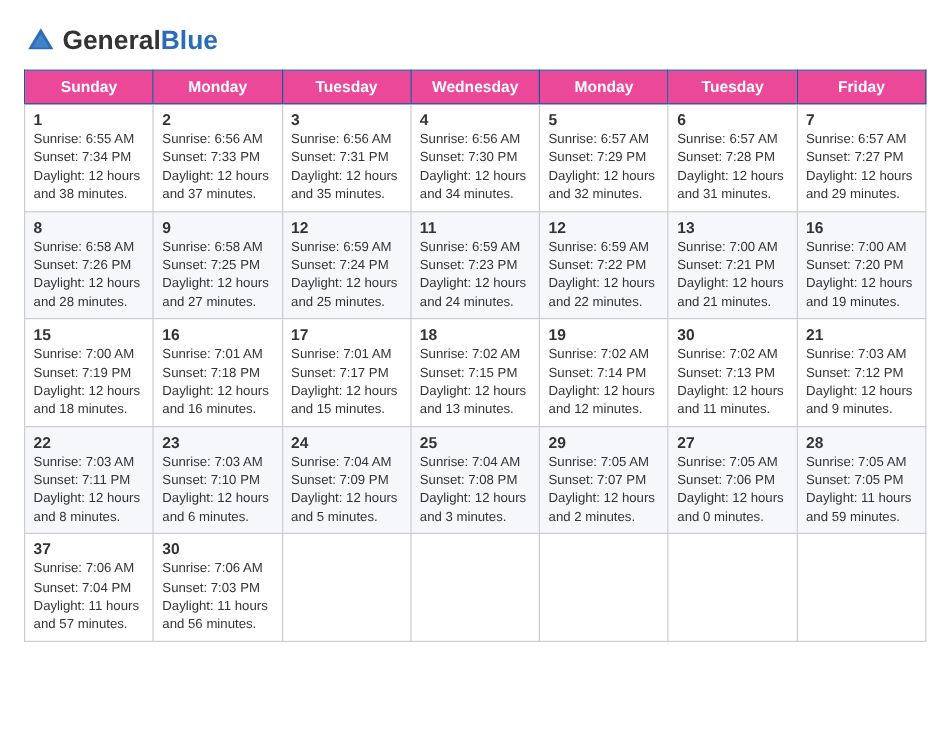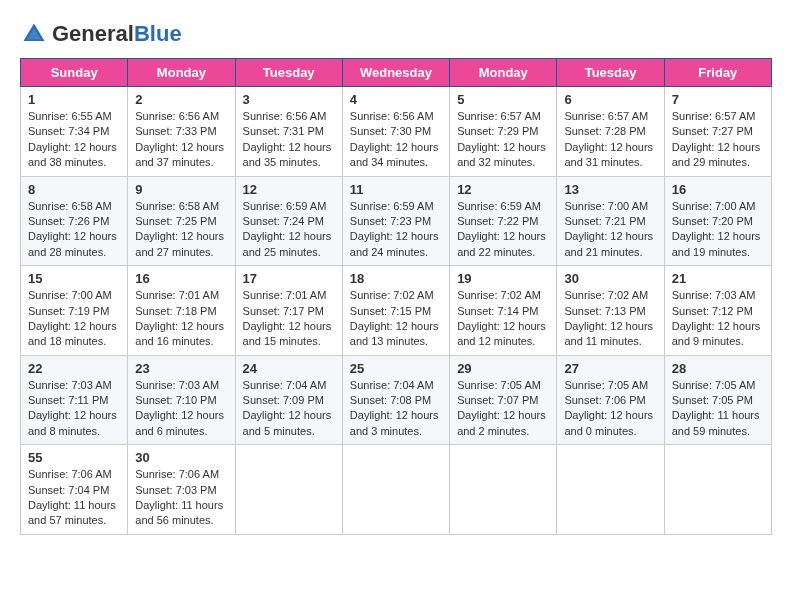--- a/index.html
+++ b/index.html
@@ -345,21 +345,21 @@
         <span class="day-num">28</span>
         <div class="day-info">
           Sunrise: 7:05 AM<br>
           Sunset: 7:05 PM<br>
           Daylight: 11 hours and 59 minutes.
         </div>
       </td>
       </tr>
       <tr>
         <td>
-        <span class="day-num">55</span>
+        <span class="day-num">37</span>
         <div class="day-info">
           Sunrise: 7:06 AM<br>
           Sunset: 7:04 PM<br>
           Daylight: 11 hours and 57 minutes.
         </div>
       </td>
         <td>
         <span class="day-num">30</span>
         <div class="day-info">
           Sunrise: 7:06 AM<br>

